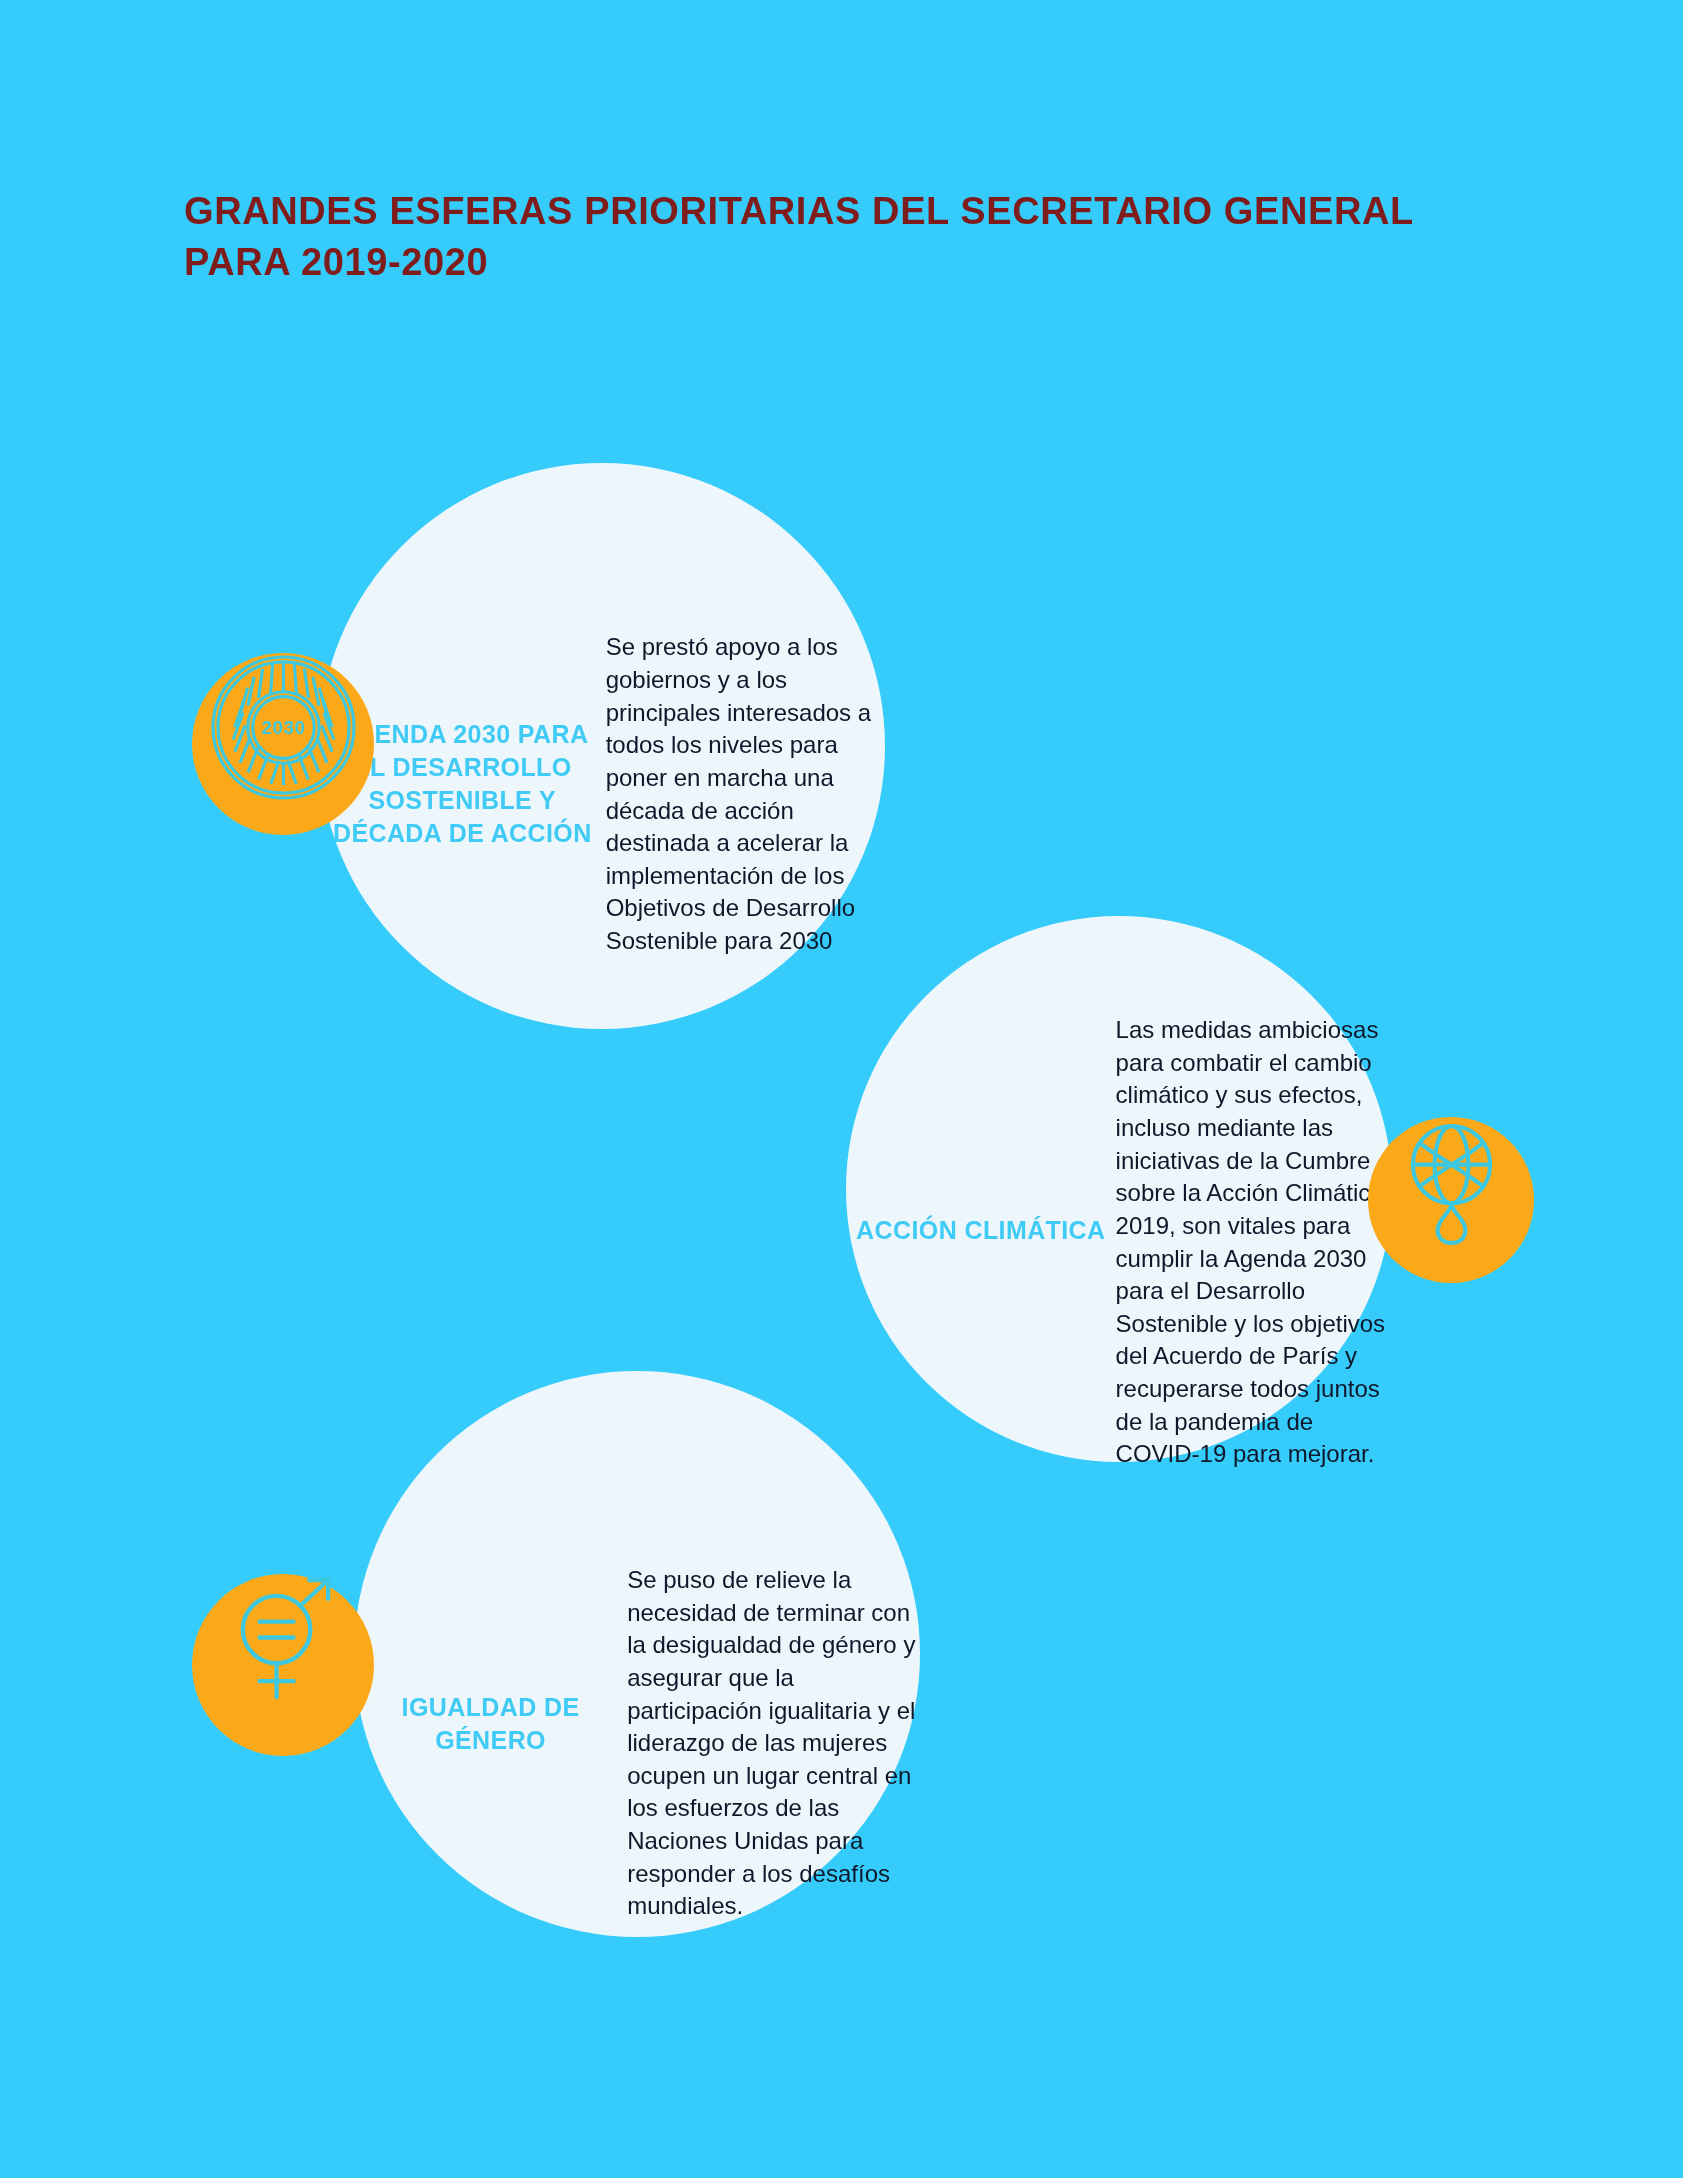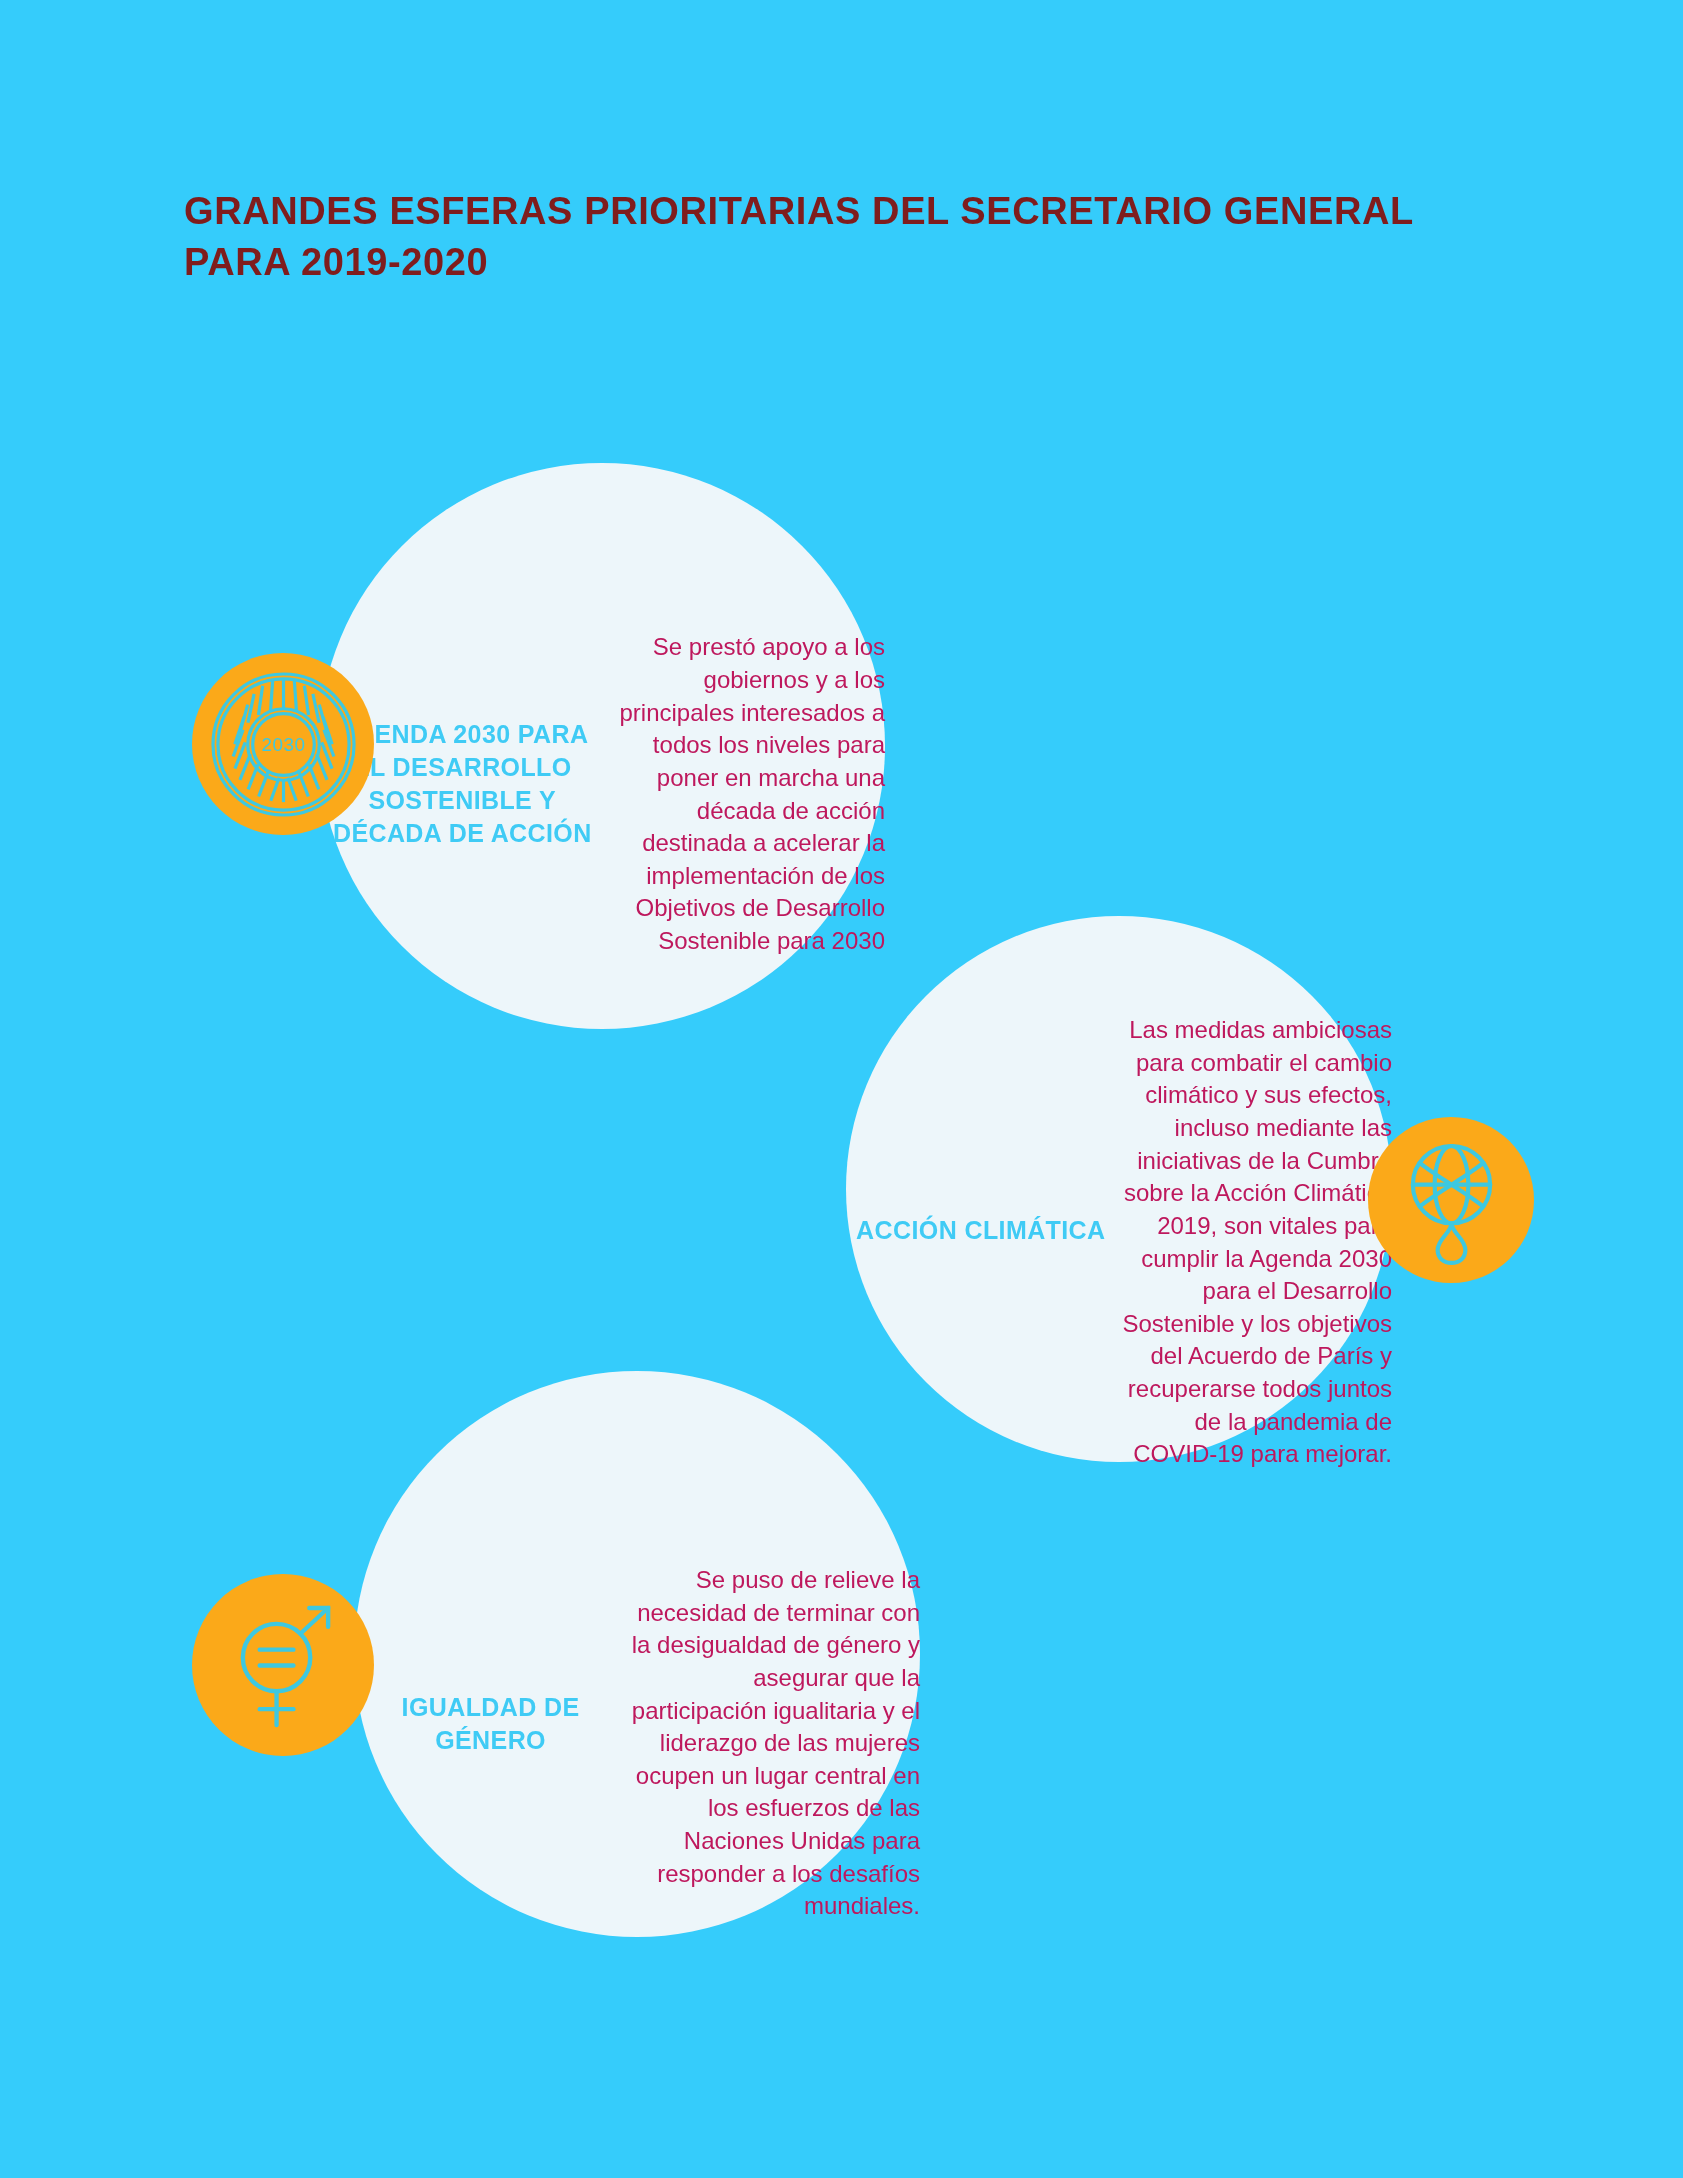--- a/index.html
+++ b/index.html
@@ -47,24 +47,24 @@
     color: #3fcbf5;
     font-weight: bold;
     font-size: 25px;
     line-height: 1.32;
     letter-spacing: 0.4px;
     text-align: center;
     text-transform: uppercase;
   }
 
   .bubble-body {
-    color: #be185d;
+    color: #0f172a;
     font-size: 24px;
     line-height: 1.36;
-    text-align: right;
+    text-align: left;
     font-weight: 300;
   }
 
   
   #bubble-agenda {
     left: 319px;
     top: 463px;
     width: 566px;
     height: 566px;
     padding-top: 75px;
@@ -93,22 +93,23 @@
   }
   #bubble-genero .bubble-heading { width: 416px; text-align: center; }
   #bubble-genero .bubble-body { width: 446px; margin-top: 40px; }
 
   
   .icon-disc {
     position: absolute;
     border-radius: 50%;
     background: #fba919;
     display: flex;
-    align-items: center;
+    align-items: flex-start;
     justify-content: center;
+    font-weight: bold;
   }
   .icon-disc svg { display: block; overflow: visible; }
 
   #disc-agenda { left: 192px; top: 653px;  width: 182px; height: 182px; }
   #disc-clima  { left: 1368px; top: 1117px; width: 166px; height: 166px; }
   #disc-genero { left: 192px; top: 1574px; width: 182px; height: 182px; }
 
   
   #bubble-agenda, #bubble-clima, #bubble-genero { z-index: 1; }
   #disc-agenda, #disc-genero { z-index: 2; }

